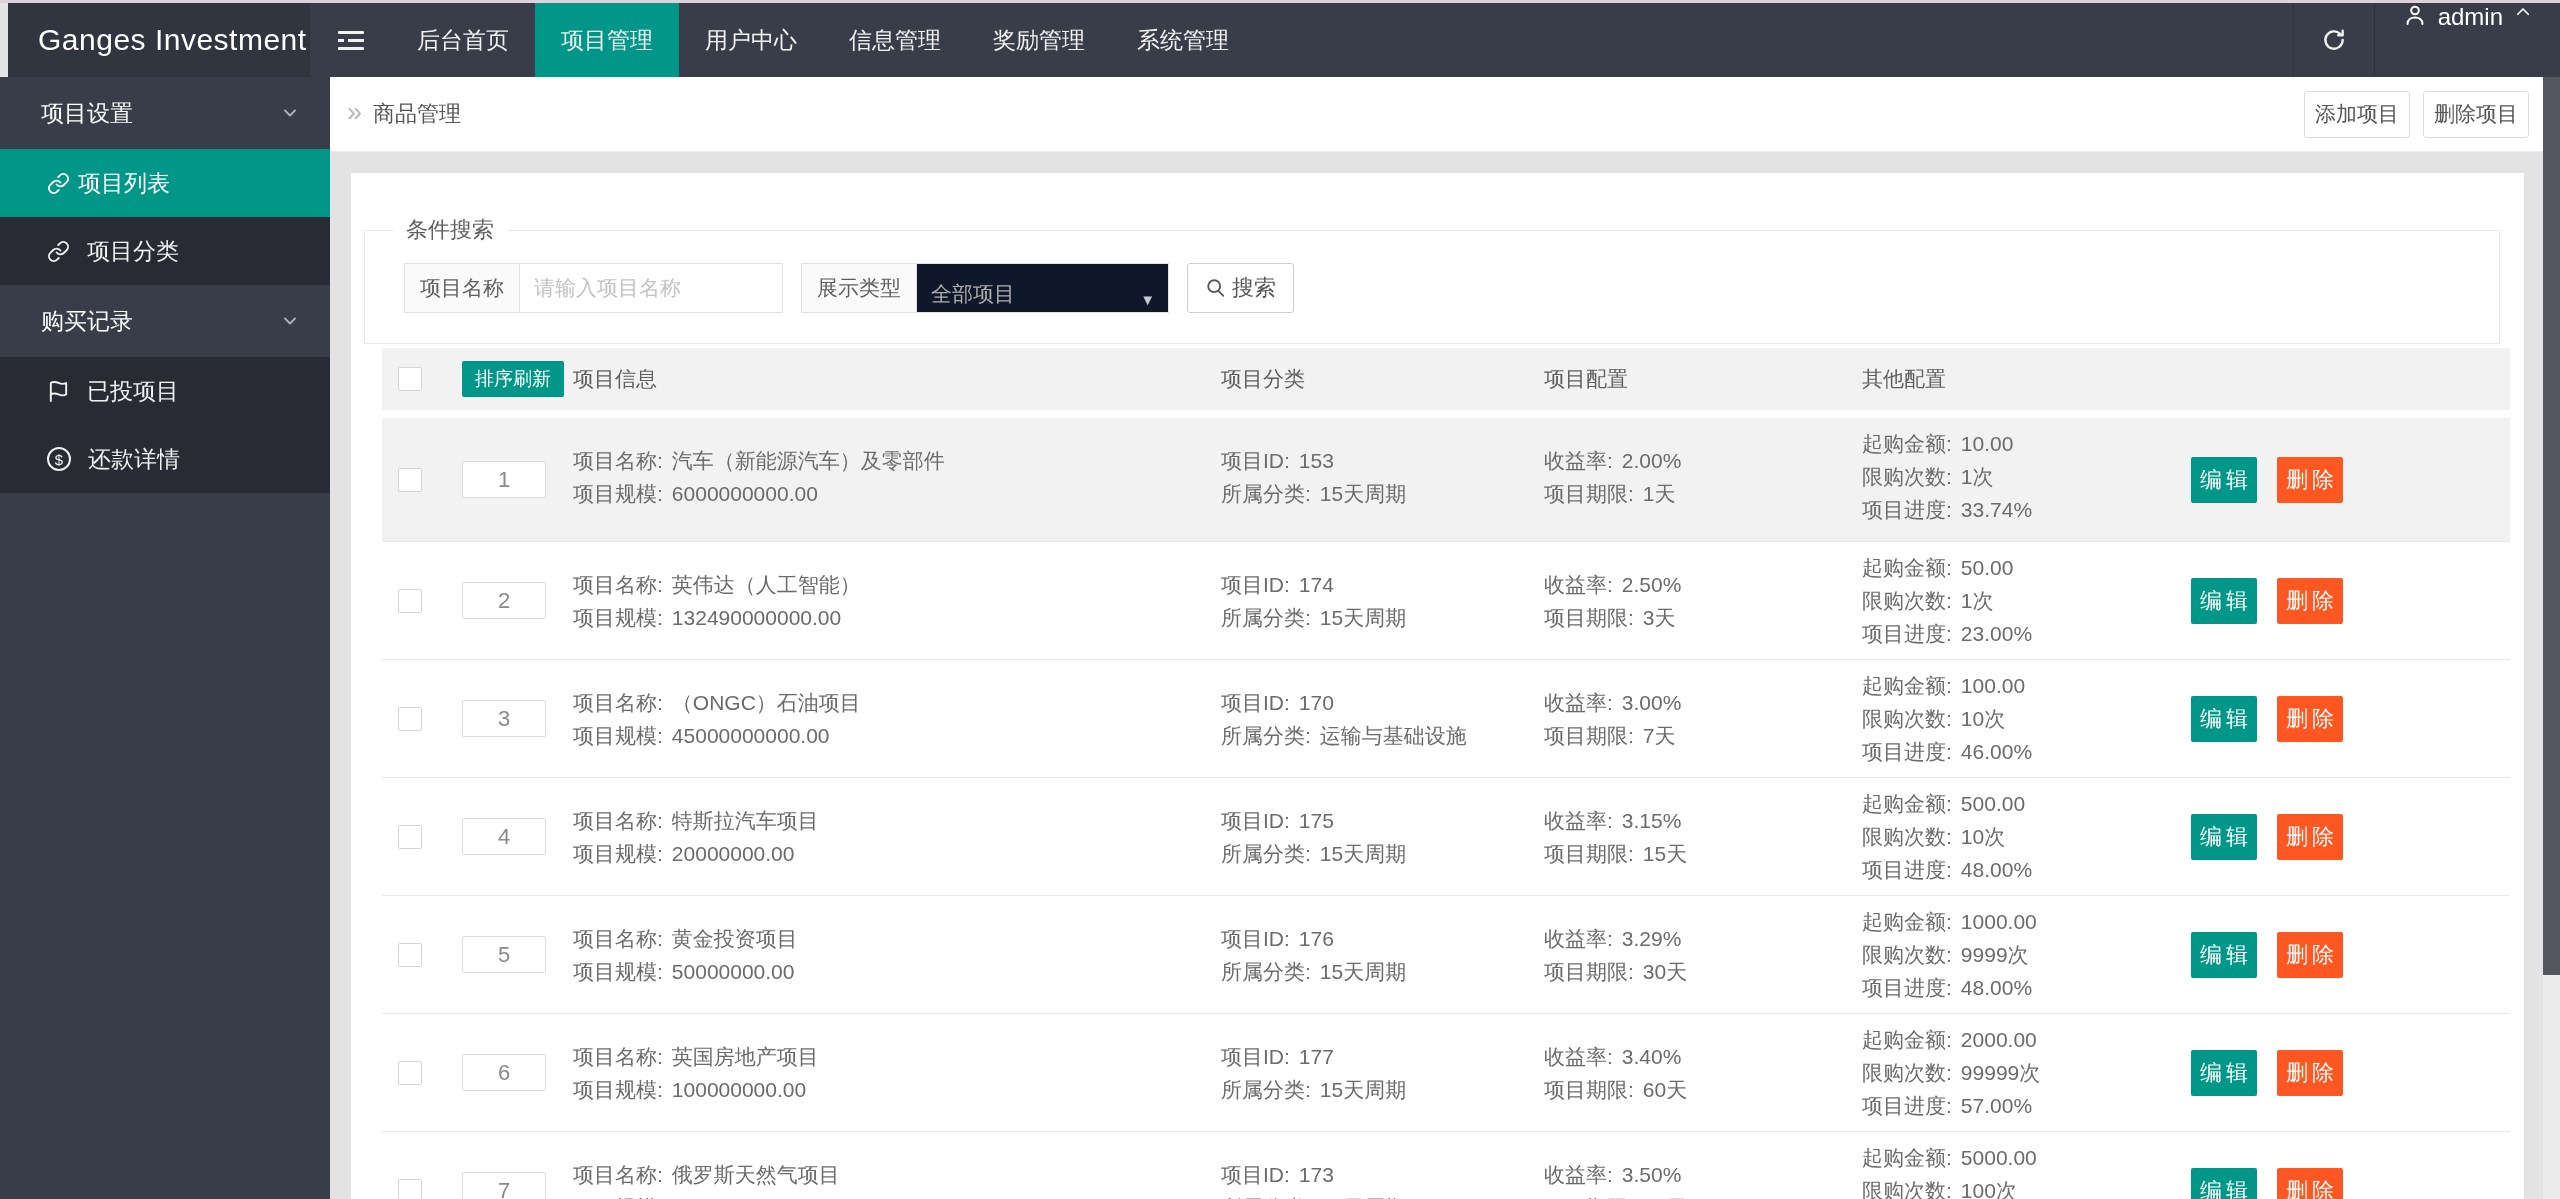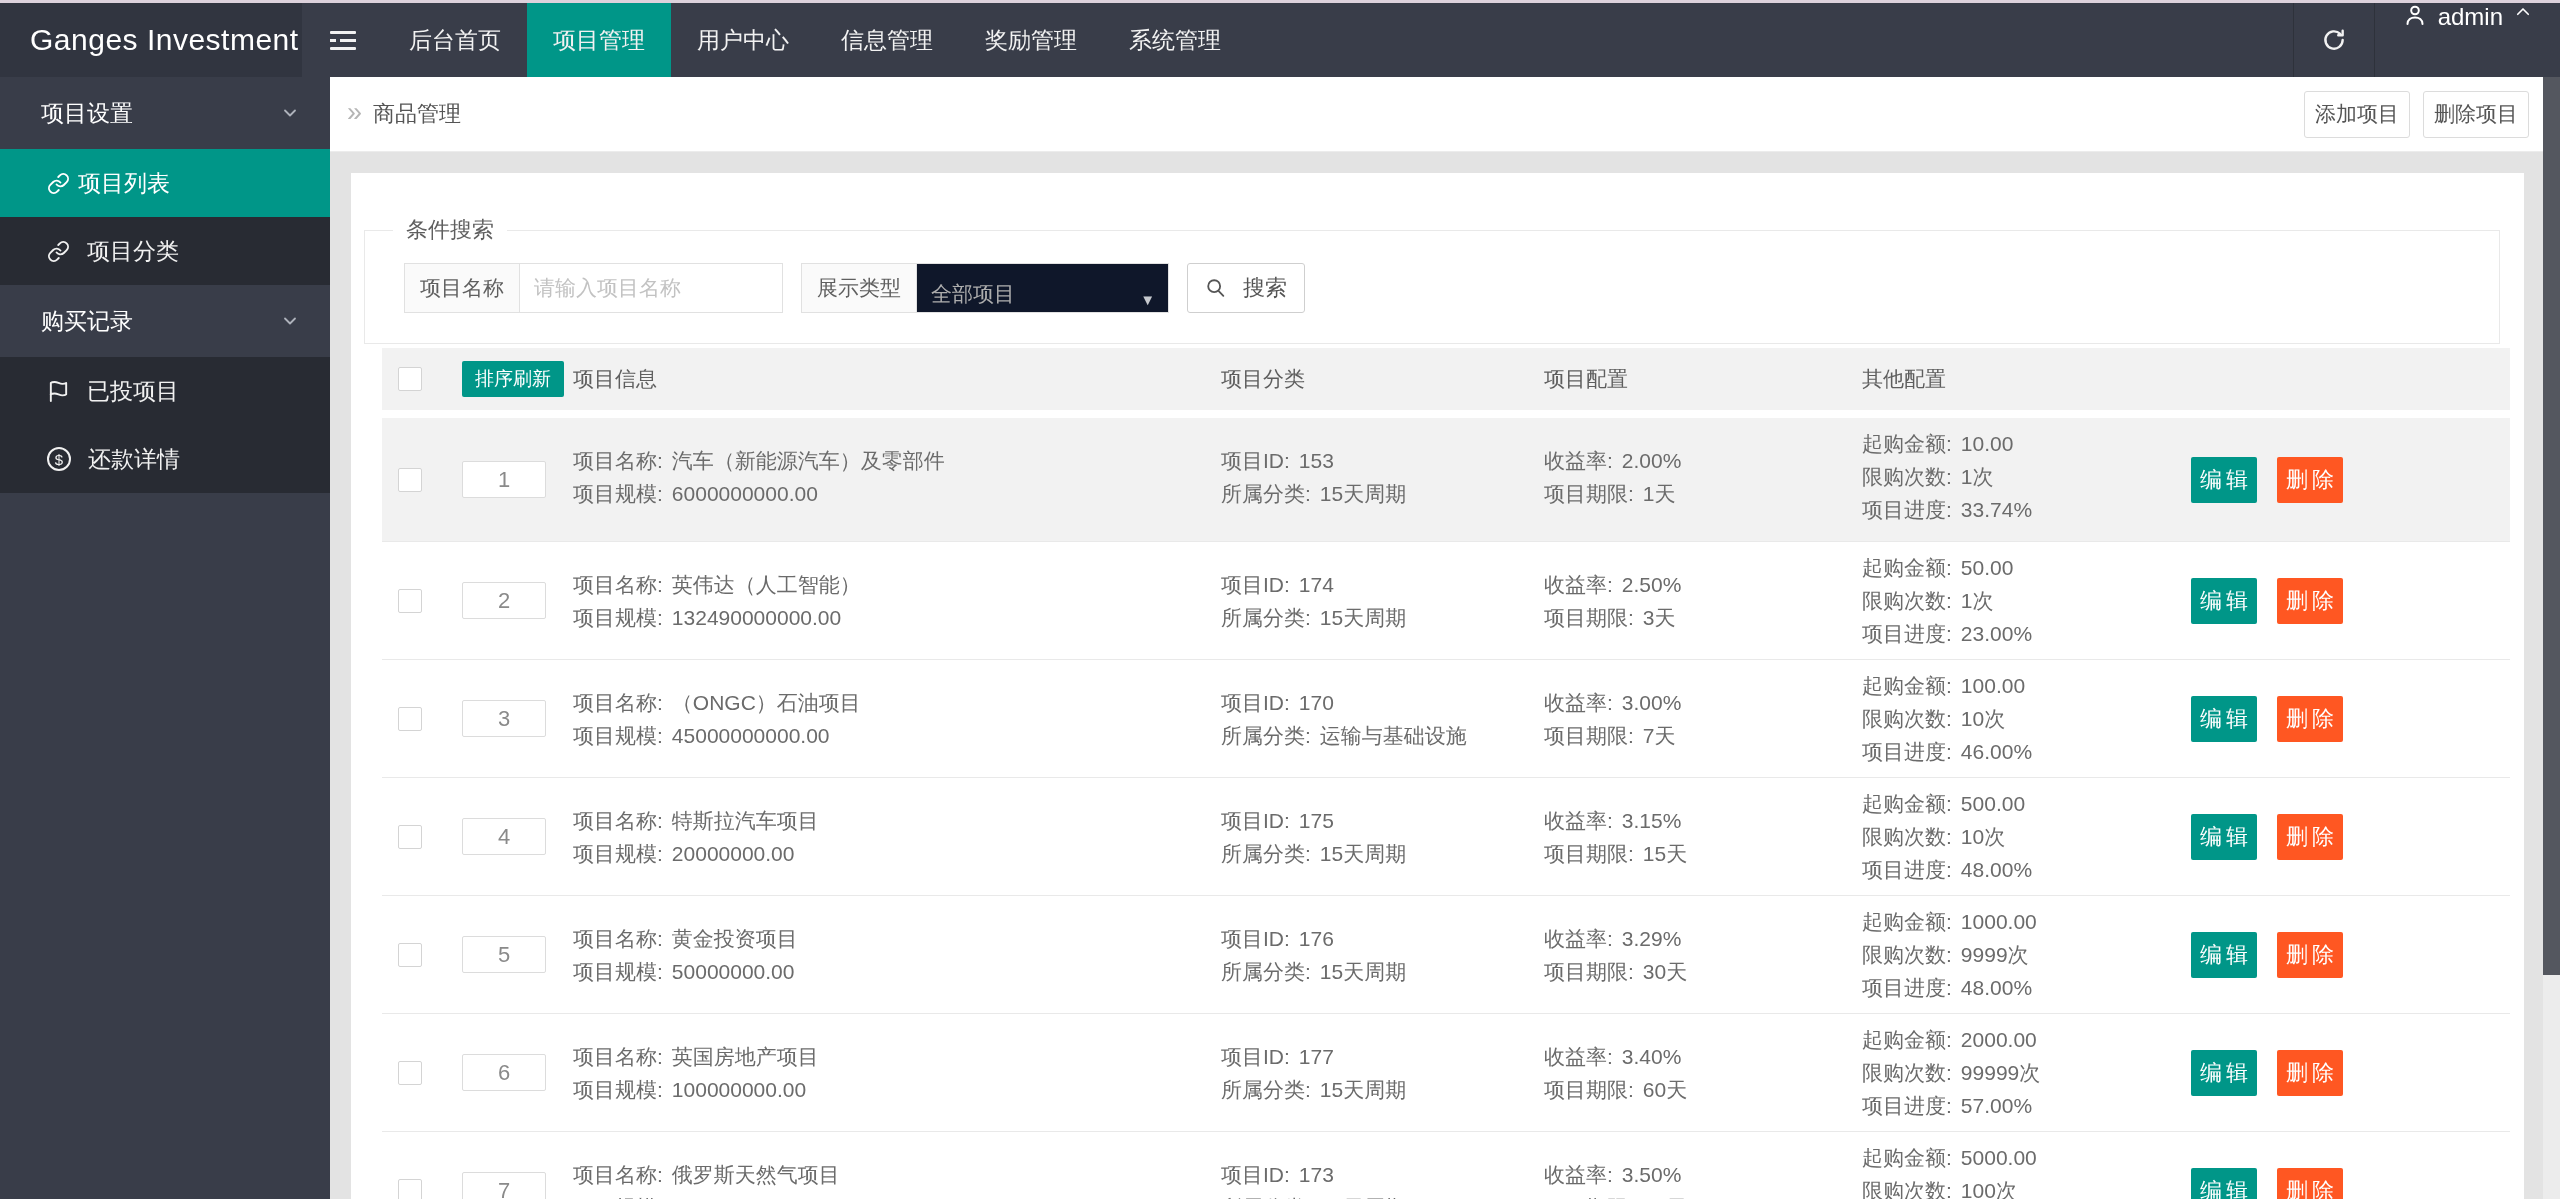--- a/index.html
+++ b/index.html
@@ -4,21 +4,21 @@
 <style>
   * { margin:0; padding:0; box-sizing:border-box; }
   html,body { width:2560px; height:1199px; overflow:hidden; }
   body { font-family:"Liberation Sans","DejaVu Sans",sans-serif; background:#e3e3e3; }
   .screen { position:relative; width:2560px; height:1199px; overflow:hidden; background:#e3e3e3; }
 
   
   .top-strip { position:absolute; top:0; left:0; right:0; height:3px; background:#ddd2dc; z-index:30; }
 
   
-  .app-header { position:absolute; top:3px; left:0; right:0; height:74px; background:#393D49; display:flex; align-items:stretch; z-index:20; }
+  .app-header { position:absolute; top:3px; left:8px; right:0; height:74px; background:#393D49; display:flex; align-items:stretch; z-index:20; }
   .logo-block { width:302px; background:#313540; display:flex; align-items:center; padding-left:30px; color:#ffffff; font-size:30px; letter-spacing:0.5px; }
   .burger-zone { width:81px; display:flex; align-items:center; justify-content:center; cursor:pointer; }
   .burger { display:flex; flex-direction:column; gap:5px; width:26px; }
   .burger .bar { height:3px; background:#f2f2f2; border-radius:1px; }
   .burger .mid { display:flex; gap:4px; }
   .burger .mid .dot { width:6px; height:3px; background:#f2f2f2; }
   .burger .mid .seg { width:16px; height:3px; background:#f2f2f2; }
   .main-nav { display:flex; align-items:stretch; }
   .nav-item { display:flex; align-items:center; padding:0 26px; color:#f2f2f2; font-size:23px; cursor:pointer; }
   .nav-item.active { background:#009688; }
@@ -52,21 +52,21 @@
   
   .fieldset { position:relative; margin:0 24px 0 13px; top:57px; border:1px solid #e9e9e9; height:114px; }
   .legend { position:absolute; top:-16px; left:28px; background:#ffffff; padding:0 13px; color:#5f5f5f; font-size:22px; }
   .form-row { position:absolute; top:32px; left:39px; display:flex; gap:18px; }
   .input-group { display:flex; height:50px; }
   .addon { background:#fafafa; border:1px solid #e1e1e1; color:#5f5f5f; font-size:21px; display:flex; align-items:center; padding:0 15px; }
   .text-input { width:263px; border:1px solid #e1e1e1; border-left:none; font-size:21px; color:#555555; padding:0 14px; outline:none; font-family:inherit; background:#fff; }
   .text-input::placeholder { color:#c2c2c2; }
   .fake-select { width:252px; border:1px solid #e1e1e1; border-left:none; position:relative; display:flex; align-items:flex-end; padding:4px 14px; color:#adadad; font-size:21px; cursor:pointer; background:#0f172a; }
   .fake-select .caret { position:absolute; right:13px; color:#c6c9ce; font-size:15px; }
-  .search-btn { display:flex; align-items:center; gap:16px; background:#ffffff; border:1px solid #cfcfcf; border-radius:3px; padding:0 17px; font-size:22px; color:#555555; height:50px; cursor:pointer; font-family:inherit; }
+  .search-btn { display:flex; align-items:center; gap:5px; background:#ffffff; border:1px solid #cfcfcf; border-radius:3px; padding:0 17px; font-size:22px; color:#555555; height:50px; cursor:pointer; font-family:inherit; }
 
   
   .table { margin:61px 14px 0 31px; }
   .grid-cols { display:grid; grid-template-columns:80px 111px 648px 323px 318px 329px auto; }
   .thead { height:62px; background:#f2f2f2; align-items:center; color:#5e5e5e; font-size:21px; margin-bottom:8px; }
   .badge { width:102px; height:36px; background:#009688; color:#ffffff; font-size:19px; border-radius:2px; display:flex; align-items:center; justify-content:center; cursor:pointer; }
   .checkbox { width:24px; height:24px; background:#ffffff; border:1px solid #d4d4d4; border-radius:2px; margin-left:16px; display:inline-block; cursor:pointer; }
   .trow { height:118px; border-bottom:1px solid #e9e9e9; background:#ffffff; }
   .trow:first-child { height:124px; background:#f2f2f2; }
   .cc { display:flex; align-items:center; }

